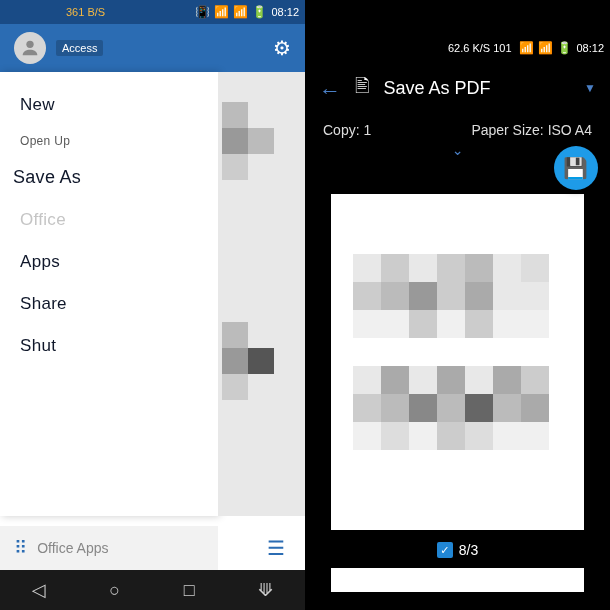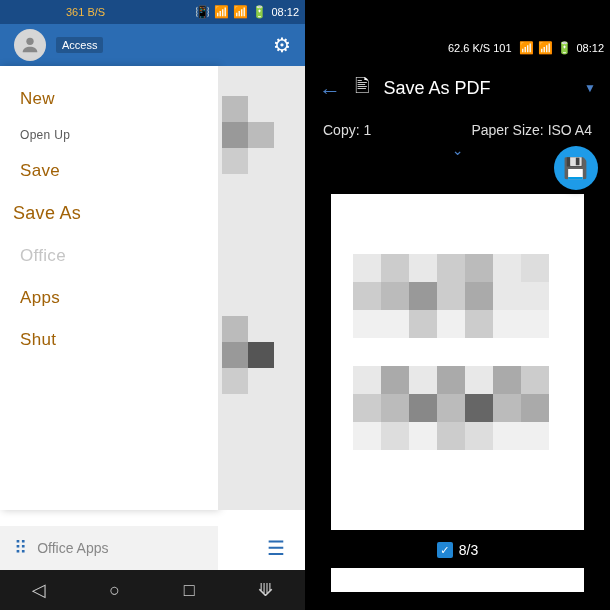--- a/index.html
+++ b/index.html
@@ -10,30 +10,30 @@
 
 
 .status-bar { height: 24px; display: flex; align-items: center; justify-content: flex-end; padding: 0 6px; font-size: 11px; gap: 4px; }
 .status-bar-left { background: #194b86; color: #fff; }
 .status-bar-right { background: #000; color: #fff; }
 .status-net-left { color: #f5b942; font-weight: 500; margin-right: auto; margin-left: 60px; }
 .status-net-right { color: #fff; margin-right: 4px; }
 .status-icon { font-size: 12px; }
 
 
-.left-header { height: 42px; background: #2b6cb3; display: flex; align-items: center; padding: 0 14px; gap: 10px; }
+.left-header { height: 48px; background: #2b6cb3; display: flex; align-items: center; padding: 0 14px; gap: 10px; }
 .avatar { width: 32px; height: 32px; border-radius: 50%; background: #d6d6d6; display: flex; align-items: center; justify-content: center; }
 .avatar svg { width: 22px; height: 22px; }
 .access-btn { font-size: 11px; color: #fff; background: rgba(0,0,0,0.2); padding: 2px 6px; border-radius: 2px; }
 .header-spacer { flex: 1; }
 .gear-icon { color: #fff; font-size: 20px; }
 
 .menu-container { display: flex; height: calc(100% - 82px - 44px - 40px); }
 .menu-list { width: 218px; background: #fff; box-shadow: 2px 0 8px rgba(0,0,0,0.2); padding: 12px 0; }
-.menu-item { padding: 11px 20px; font-size: 17px; color: #a16207; font-weight: 400; letter-spacing: 0.3px; }
+.menu-item { padding: 11px 20px; font-size: 17px; color: #0f172a; font-weight: 400; letter-spacing: 0.3px; }
 .menu-item.small { font-size: 12px; color: #5a5a5a; padding: 8px 20px; }
 .menu-item.faded { color: #c5c5c5; }
 .menu-item.bold { font-weight: 400; font-size: 18px; padding-left: 13px; }
 
 .doc-preview-left { flex: 1; background: #e8e8e8; position: relative; overflow: hidden; }
 .pixel-block { position: absolute; background: #ccc; }
 
 .office-apps-bar { position: absolute; bottom: 40px; left: 0; width: 218px; height: 44px; background: #f2f2f2; display: flex; align-items: center; padding: 0 14px; gap: 10px; font-size: 14px; color: #888; }
 .apps-icon { color: #2b6cb3; font-size: 18px; }
 .list-icon-right { position: absolute; bottom: 50px; right: 20px; color: #2b6cb3; font-size: 20px; }
@@ -87,24 +87,24 @@
     </div>
     <span class="access-btn">Access</span>
     <div class="header-spacer"></div>
     <span class="gear-icon">⚙</span>
   </div>
 
   <div class="menu-container">
     <div class="menu-list">
       <div class="menu-item">New</div>
       <div class="menu-item small">Open Up</div>
-      <div class="menu-item">Save</div>
       <div class="menu-item bold">Save As</div>
       <div class="menu-item faded">Office</div>
       <div class="menu-item">Apps</div>
+      <div class="menu-item">Share</div>
       <div class="menu-item">Shut</div>
     </div>
     <div class="doc-preview-left">
       <div class="pixel-block" style="top:30px;left:4px;width:26px;height:26px;background:#bbb"></div>
       <div class="pixel-block" style="top:56px;left:4px;width:26px;height:26px;background:#999"></div>
       <div class="pixel-block" style="top:56px;left:30px;width:26px;height:26px;background:#bbb"></div>
       <div class="pixel-block" style="top:82px;left:4px;width:26px;height:26px;background:#ccc"></div>
       <div class="pixel-block" style="top:250px;left:4px;width:26px;height:26px;background:#bbb"></div>
       <div class="pixel-block" style="top:276px;left:4px;width:26px;height:26px;background:#999"></div>
       <div class="pixel-block" style="top:276px;left:30px;width:26px;height:26px;background:#555"></div>

